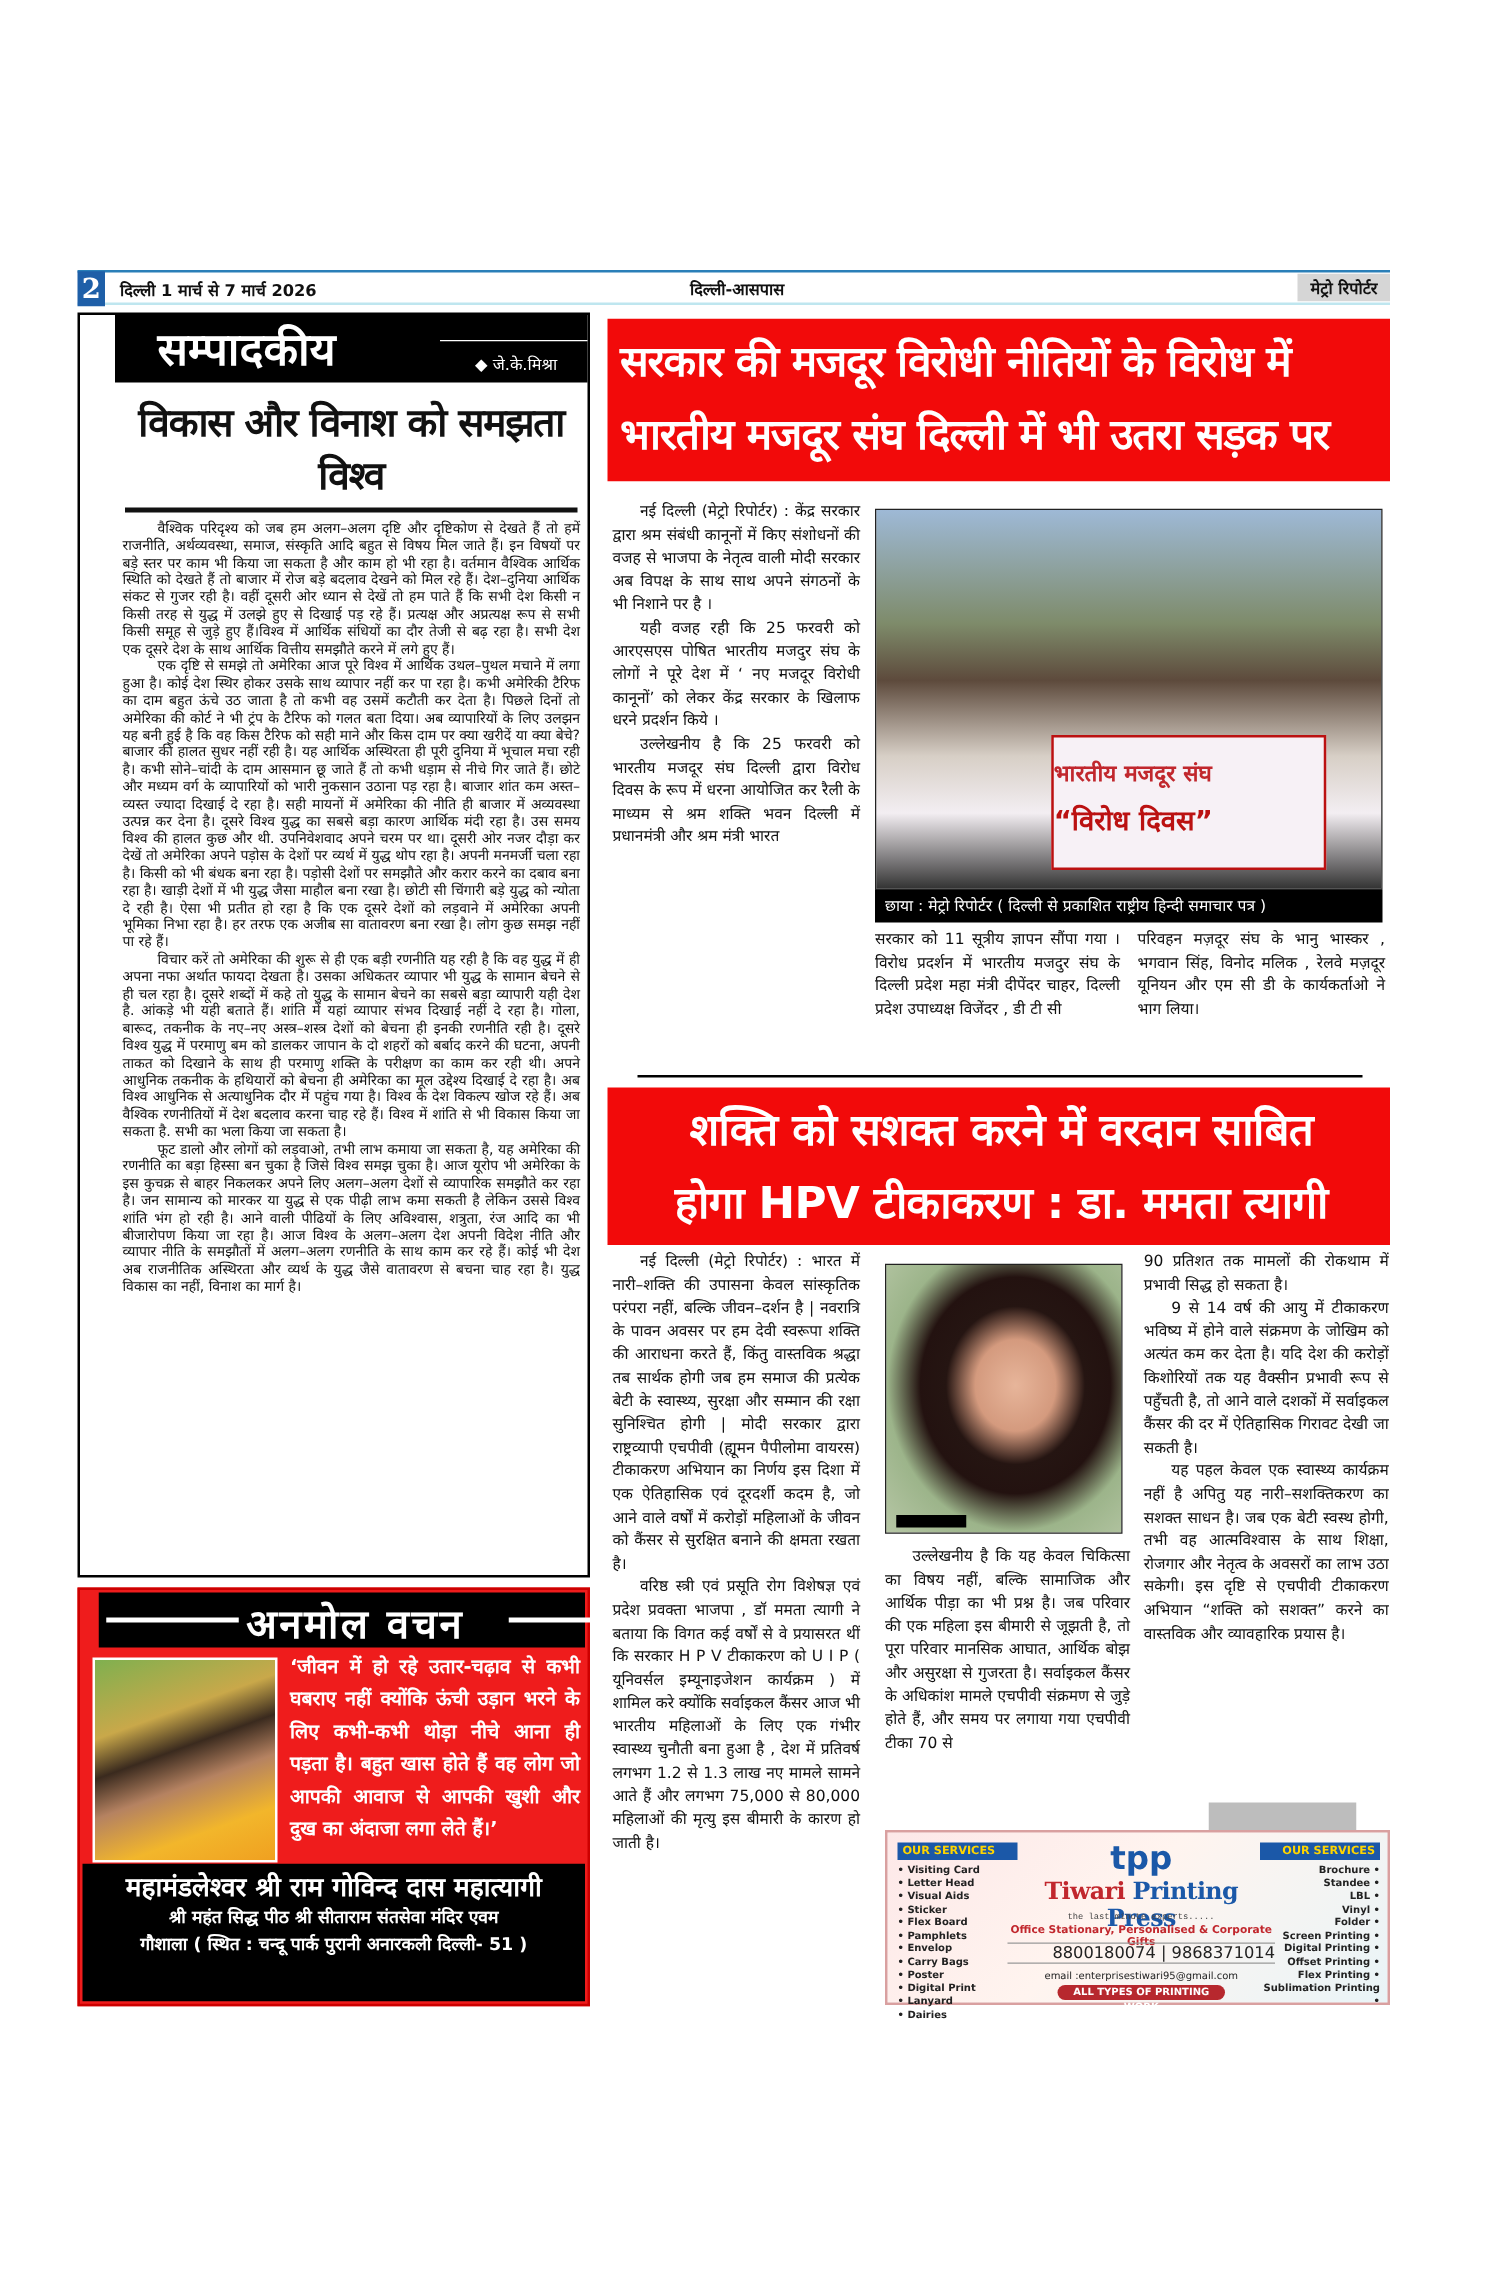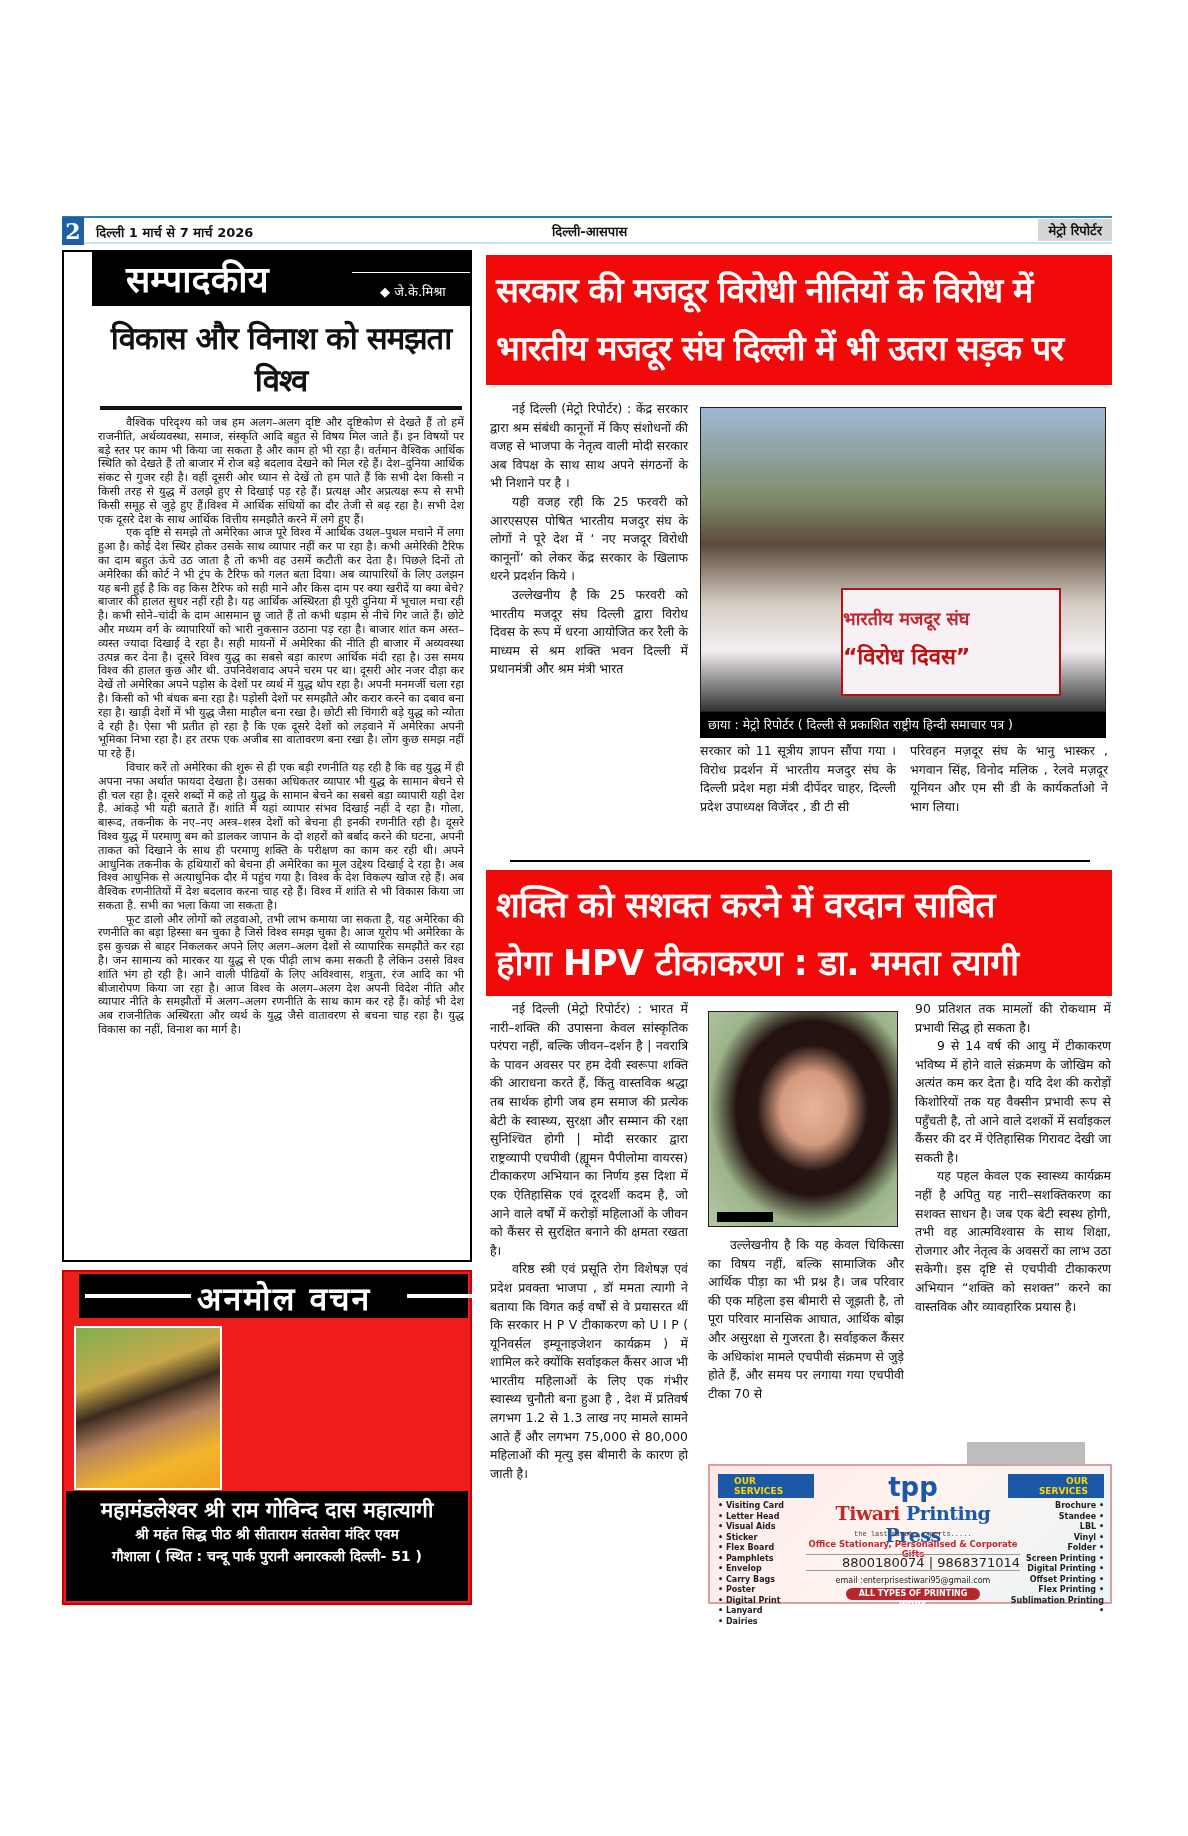--- a/index.html
+++ b/index.html
@@ -43,32 +43,32 @@
   #lead-photo .banner { position:absolute; left:140px; top:180px; width:220px; height:108px; background:#f7f1f6; border:2px solid #b11; color:#c1272d; font-weight:bold; }
   #lead-photo .banner .a { font-size:18px; margin-top:16px; }
   #lead-photo .banner .b { font-size:22px; color:#b11; margin-top:10px; }
   #lead-cap { left: 700px; top: 712px; width: 406px; height: 26px; background:#000; color:#fff; font-size:12.5px; line-height:26px; padding-left:8px; }
   #lead-c2 { left: 700px; top: 742px; width: 196px; }
   #lead-c3 { left: 910px; top: 742px; width: 198px; }
   .col.nt p { text-indent: 0; }
   #lead-rule { left: 510px; top: 860px; width: 580px; border-top: 2px solid #000; }
 
   
-  #hpv-head { left: 486px; top: 870px; width: 626px; height: 126px; background:#f20a0a; color:#fff; font-size:35px; font-weight:bold; line-height:58px; padding:6px 6px 0 10px; letter-spacing:-0.5px; }
+  #hpv-head { left: 486px; top: 870px; width: 626px; height: 126px; background:#f20a0a; color:#fff; font-size:35px; font-weight:bold; line-height:58px; padding:6px 6px 0 10px; letter-spacing:-0.5px;text-align:center; }
   #hpv-c1 { left: 490px; top: 1000px; width: 198px; }
   #hpv-photo { left: 708px; top: 1011px; width: 190px; height: 216px; background: radial-gradient(ellipse at 55% 45%, #e7b59a 0%, #d49a7e 22%, #251512 38%, #231210 52%, #9cb48a 70%, #b7c7a6 100%); border:1px solid #222; }
   #hpv-photo .label { position:absolute; left:8px; bottom:4px; width:56px; height:10px; background:#000; }
   #hpv-c2 { left: 708px; top: 1236px; width: 196px; }
   #hpv-c3 { left: 915px; top: 1000px; width: 196px; }
   #gray-box { left: 967px; top: 1442px; width: 118px; height: 22px; background:#bdbdbd; }
 
   
   #ad { left: 708px; top: 1464px; width: 404px; height: 140px; background: linear-gradient(135deg,#fde8e8 0%, #fff4ef 45%, #e9f4f7 100%); border:2px solid #d9a0a0; }
   #ad .svc { position:absolute; top:8px; width:96px; }
-  #ad .svc .h { background:#1b58a8; color:#ffd500; font-size:9px; font-weight:bold; padding:2px 16px; }
+  #ad .svc .h { background:#1b58a8; color:#ffd500; font-size:9px; font-weight:bold; padding:2px 4px; }
   #ad .svc ul { list-style:none; font-size:8px; font-weight:bold; line-height:10.5px; color:#222; margin-top:3px; }
   #ad .svc.left { left:8px; } #ad .svc.left li::before { content:"• "; }
   #ad .svc.right { right:6px; text-align:right; } #ad .svc.right li::after { content:" •"; }
   #ad .logo { position:absolute; left:148px; top:6px; width:110px; text-align:center; color:#1b58a8; font-size:26px; font-weight:bold; font-family:"DejaVu Sans", sans-serif; }
   #ad .name { position:absolute; left:100px; top:36px; width:206px; text-align:center; font-family:"DejaVu Serif", serif; font-size:19px; font-weight:bold; color:#c1272d; letter-spacing:-0.5px; }
   #ad .name .b { color:#1b58a8; }
   #ad .tag { position:absolute; left:144px; top:64px; width:150px; text-align:left; font-size:7px; color:#444;font-family:Liberation Mono, monospace; }
   #ad .off { position:absolute; left:96px; top:73px; width:214px; text-align:center; font-size:8.5px; color:#c1272d; font-weight:bold; }
   #ad .ph { position:absolute; left:96px; top:88px; width:214px; text-align:right; font-size:13px; color:#222; border-top:1px solid #999; border-bottom:1px solid #999; }
   #ad .em { position:absolute; left:96px; top:110px; width:214px; text-align:center; font-size:8px; color:#222; }
@@ -100,20 +100,21 @@
   </div>
 </div>
 
 <div id="av" class="abs">
   <div class="band">
     <div class="ln" style="left:6px;width:106px;"></div>
     <div class="t">अनमोल वचन</div>
     <div class="ln" style="left:328px;width:74px;"></div>
   </div>
   <div class="photo"></div>
+  <div class="quote">‘जीवन में हो रहे उतार-चढ़ाव से कभी घबराए नहीं क्योंकि ऊंची उड़ान भरने के लिए कभी-कभी थोड़ा नीचे आना ही पड़ता है। बहुत खास होते हैं वह लोग जो आपकी आवाज से आपकी खुशी और दुख का अंदाजा लगा लेते हैं।’</div>
   <div class="foot">
     <div class="n">महामंडलेश्वर श्री राम गोविन्द दास महात्यागी</div>
     <div class="s">श्री महंत सिद्ध पीठ श्री सीताराम संतसेवा मंदिर एवम</div>
     <div class="s">गौशाला ( स्थित : चन्दू पार्क पुरानी अनारकली दिल्ली- 51 )</div>
   </div>
 </div>
 
 <div id="lead-head" class="abs">
   <div>सरकार की मजदूर विरोधी नीतियों के विरोध में</div>
   <div>भारतीय मजदूर संघ दिल्ली में भी उतरा सड़क पर</div>

